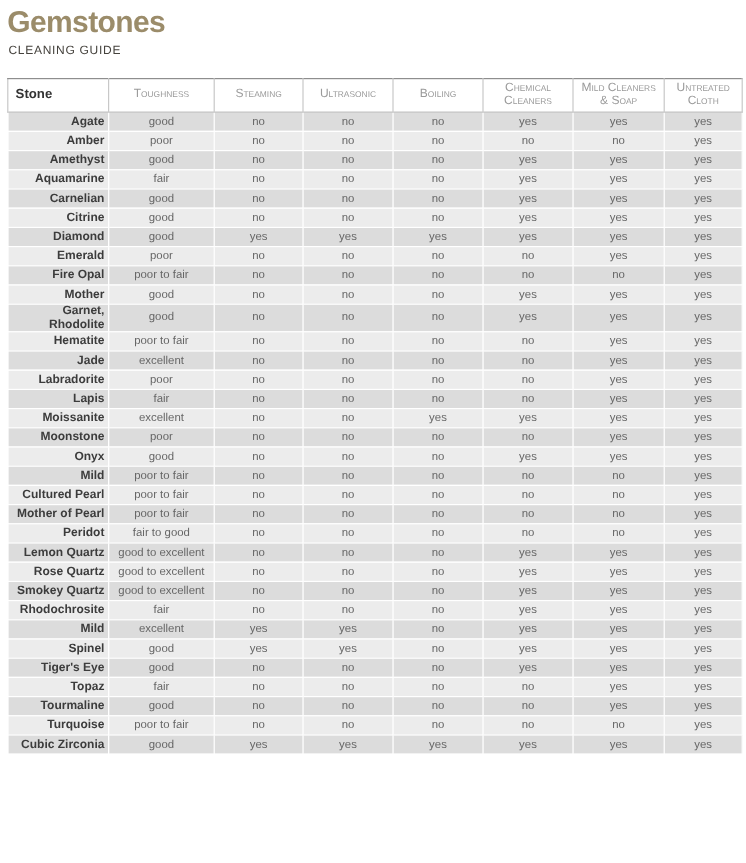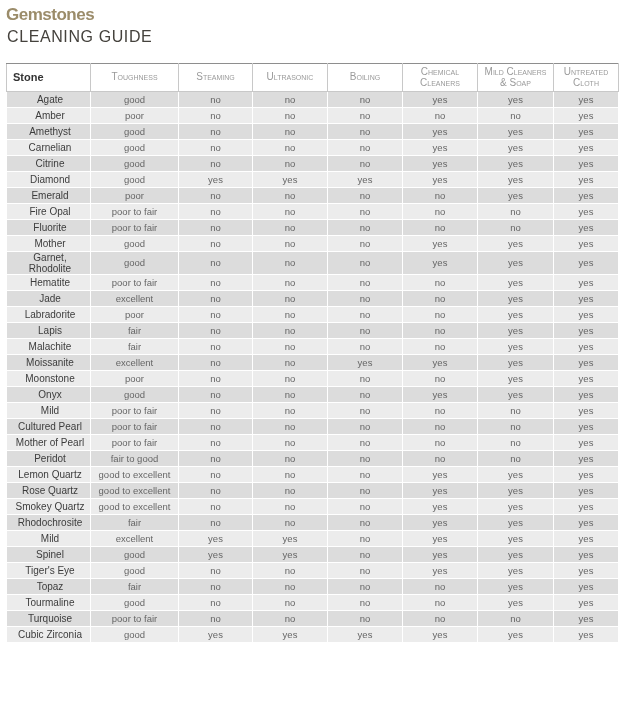--- a/index.html
+++ b/index.html
@@ -18,29 +18,29 @@
   html, body {
     margin: 0; padding: 0;
     width: 622px; height: 719px;
     background: #ffffff;
     font-family: "Liberation Sans", "DejaVu Sans", sans-serif;
     overflow: hidden;
   }
   .container { padding: 6px 0 0 6px; }
   .page-title {
     margin: 0;
-    font-size: 17px;
+    font-size: 25px;
     font-weight: bold;
     letter-spacing: -0.5px;
     color: var(--title-color);
     line-height: 1.1;
   }
   .page-subtitle {
     margin: 3px 0 0 1px;
-    font-size: 16px;
+    font-size: 10px;
     letter-spacing: 0.6px;
     color: var(--subtitle-color);
   }
   table.gem-table {
     margin-top: 17px;
     width: 612px;
     border-collapse: collapse;
     table-layout: fixed;
   }
   thead th {
@@ -69,22 +69,22 @@
   tbody td {
     height: 16px;
     padding: 0 3px;
     font-size: 9.5px;
     text-align: center;
     vertical-align: middle;
     color: var(--value-text);
     border: 1px solid #ffffff;
   }
   tbody td:first-child {
-    text-align: center;
-    font-weight: normal;
+    text-align: right;
+    font-weight: bold;
     font-size: 10px;
     color: var(--stone-text);
     padding-left: 6px;
   }
   tbody tr:nth-child(odd) td { background: var(--row-odd); }
   tbody tr:nth-child(even) td { background: var(--row-even); }
 </style>
 </head>
 <body>
 
@@ -140,20 +140,30 @@
           <td>Amethyst</td>
           <td>good</td>
           <td>no</td>
           <td>no</td>
           <td>no</td>
           <td>yes</td>
           <td>yes</td>
           <td>yes</td>
         </tr>
         <tr>
+          <td>Aquamarine</td>
+          <td>fair</td>
+          <td>no</td>
+          <td>no</td>
+          <td>no</td>
+          <td>yes</td>
+          <td>yes</td>
+          <td>yes</td>
+        </tr>
+        <tr>
           <td>Carnelian</td>
           <td>good</td>
           <td>no</td>
           <td>no</td>
           <td>no</td>
           <td>yes</td>
           <td>yes</td>
           <td>yes</td>
         </tr>
         <tr>
@@ -190,30 +200,20 @@
           <td>Fire Opal</td>
           <td>poor to fair</td>
           <td>no</td>
           <td>no</td>
           <td>no</td>
           <td>no</td>
           <td>no</td>
           <td>yes</td>
         </tr>
         <tr>
-          <td>Fluorite</td>
-          <td>poor to fair</td>
-          <td>no</td>
-          <td>no</td>
-          <td>no</td>
-          <td>no</td>
-          <td>no</td>
-          <td>yes</td>
-        </tr>
-        <tr>
           <td>Mother</td>
           <td>good</td>
           <td>no</td>
           <td>no</td>
           <td>no</td>
           <td>yes</td>
           <td>yes</td>
           <td>yes</td>
         </tr>
         <tr>
@@ -251,30 +251,20 @@
           <td>poor</td>
           <td>no</td>
           <td>no</td>
           <td>no</td>
           <td>no</td>
           <td>yes</td>
           <td>yes</td>
         </tr>
         <tr>
           <td>Lapis</td>
-          <td>fair</td>
-          <td>no</td>
-          <td>no</td>
-          <td>no</td>
-          <td>no</td>
-          <td>yes</td>
-          <td>yes</td>
-        </tr>
-        <tr>
-          <td>Malachite</td>
           <td>fair</td>
           <td>no</td>
           <td>no</td>
           <td>no</td>
           <td>no</td>
           <td>yes</td>
           <td>yes</td>
         </tr>
         <tr>
           <td>Moissanite</td>

